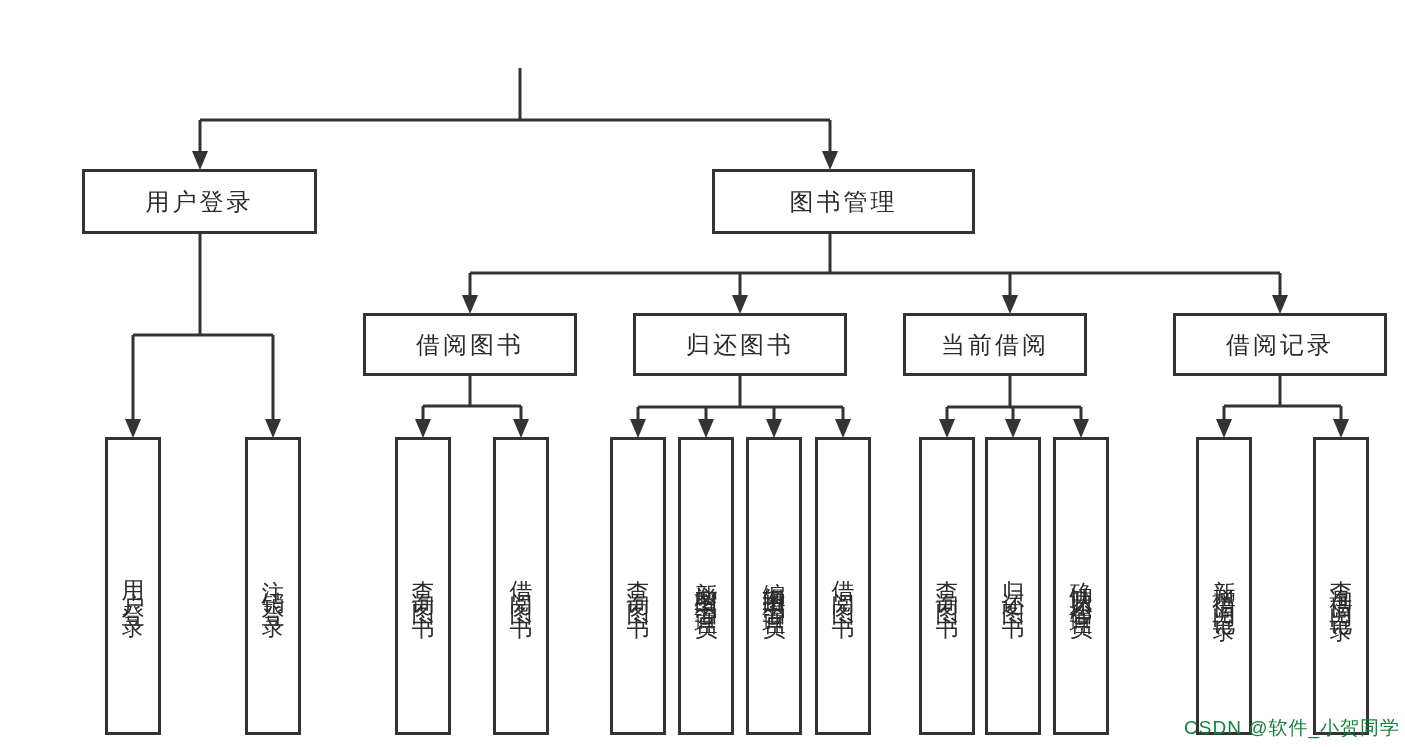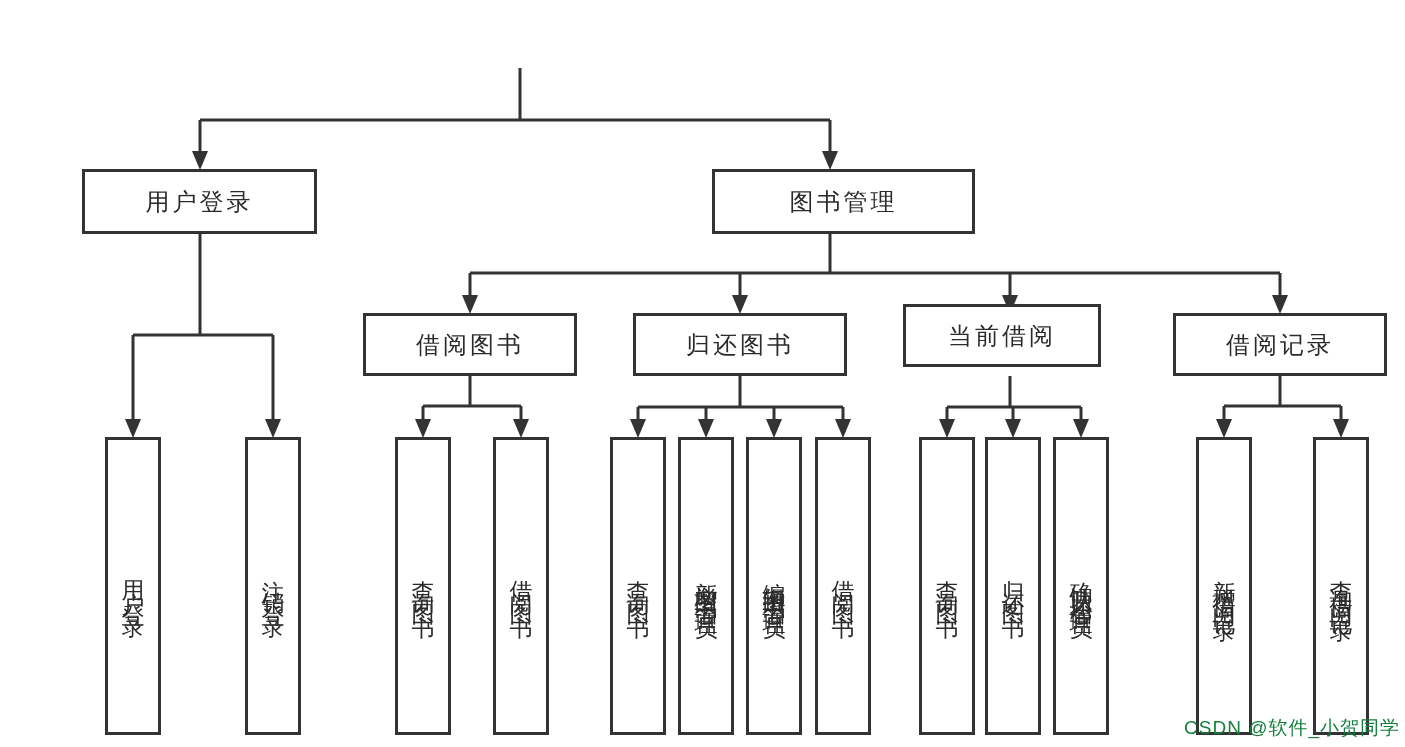--- a/index.html
+++ b/index.html
@@ -84,21 +84,21 @@
   <div class="box h" style="left:712px;top:169px;width:263px;height:65px">
     <span>图书管理</span>
   </div>
 
   <div class="box h" style="left:363px;top:313px;width:214px;height:63px">
     <span>借阅图书</span>
   </div>
   <div class="box h" style="left:633px;top:313px;width:214px;height:63px">
     <span>归还图书</span>
   </div>
-  <div class="box h" style="left:903px;top:304px;width:198px;height:63px">
+  <div class="box h" style="left:903px;top:313px;width:184px;height:63px">
     <span>当前借阅</span>
   </div>
   <div class="box h" style="left:1173px;top:313px;width:214px;height:63px">
     <span>借阅记录</span>
   </div>
 
   <div class="box v" style="left:105px;top:437px;width:56px;height:298px">
     <span class="ls-s">用户登录</span>
   </div>
   <div class="box v" style="left:245px;top:437px;width:56px;height:298px">

